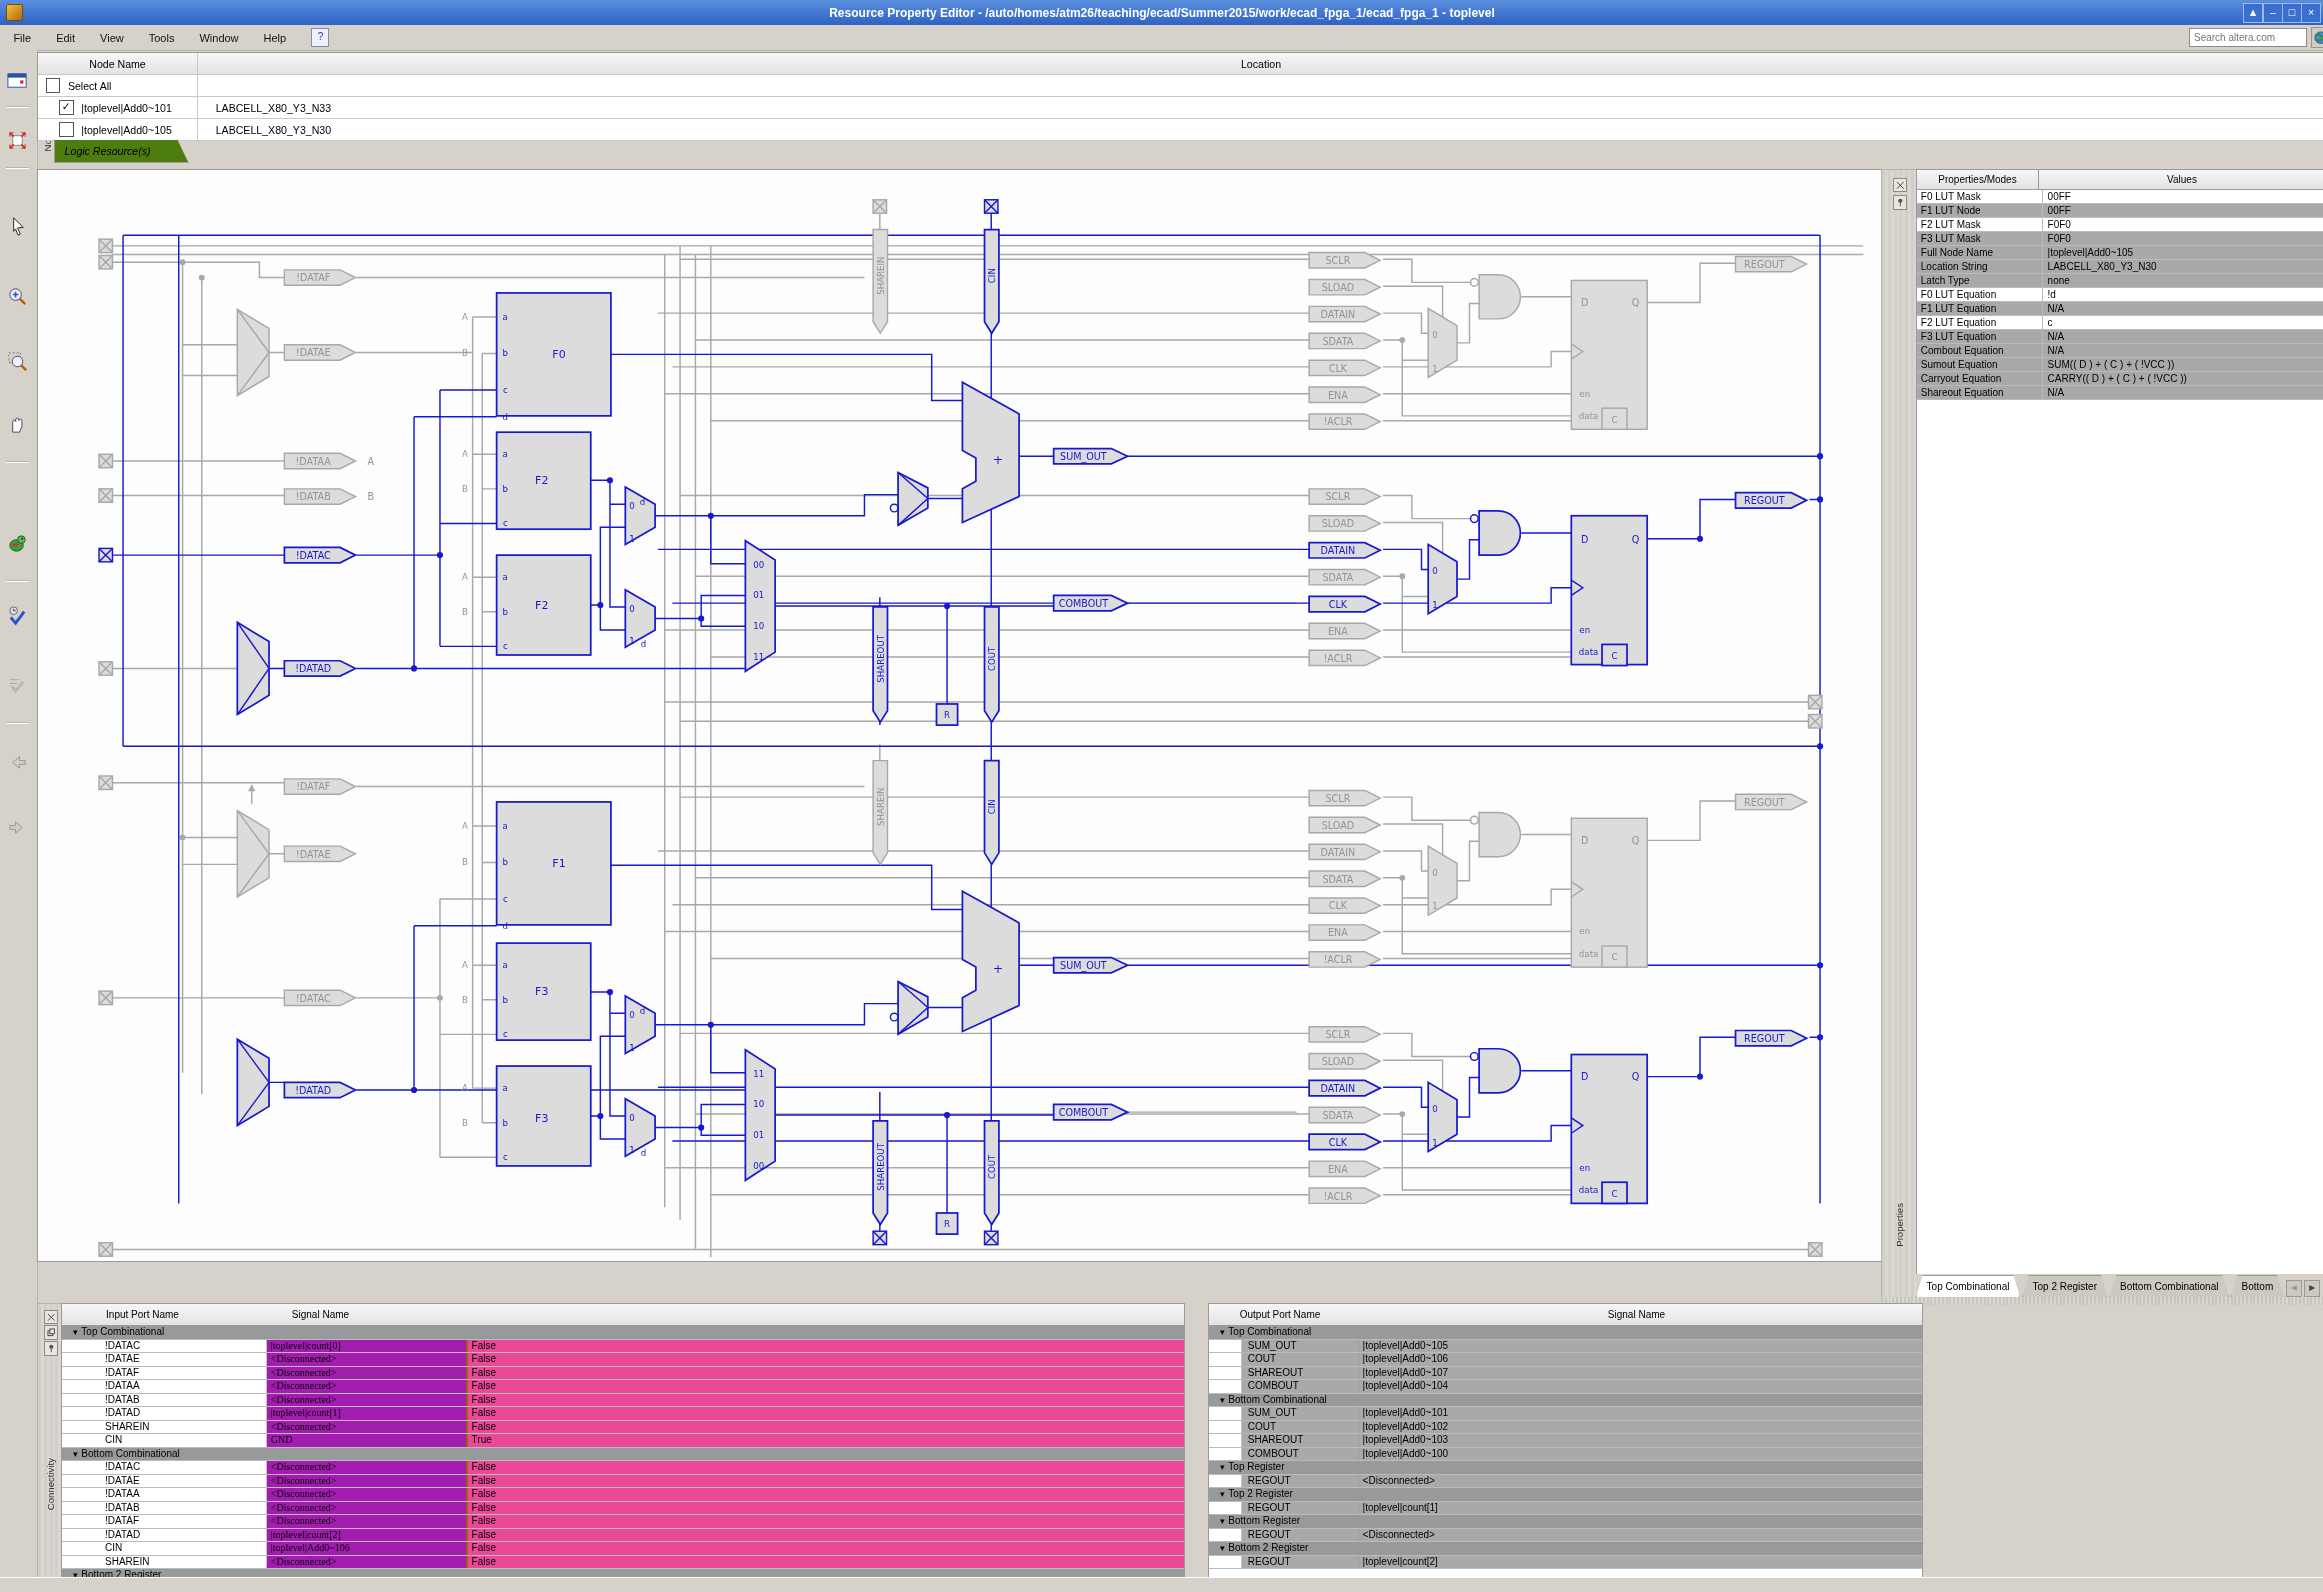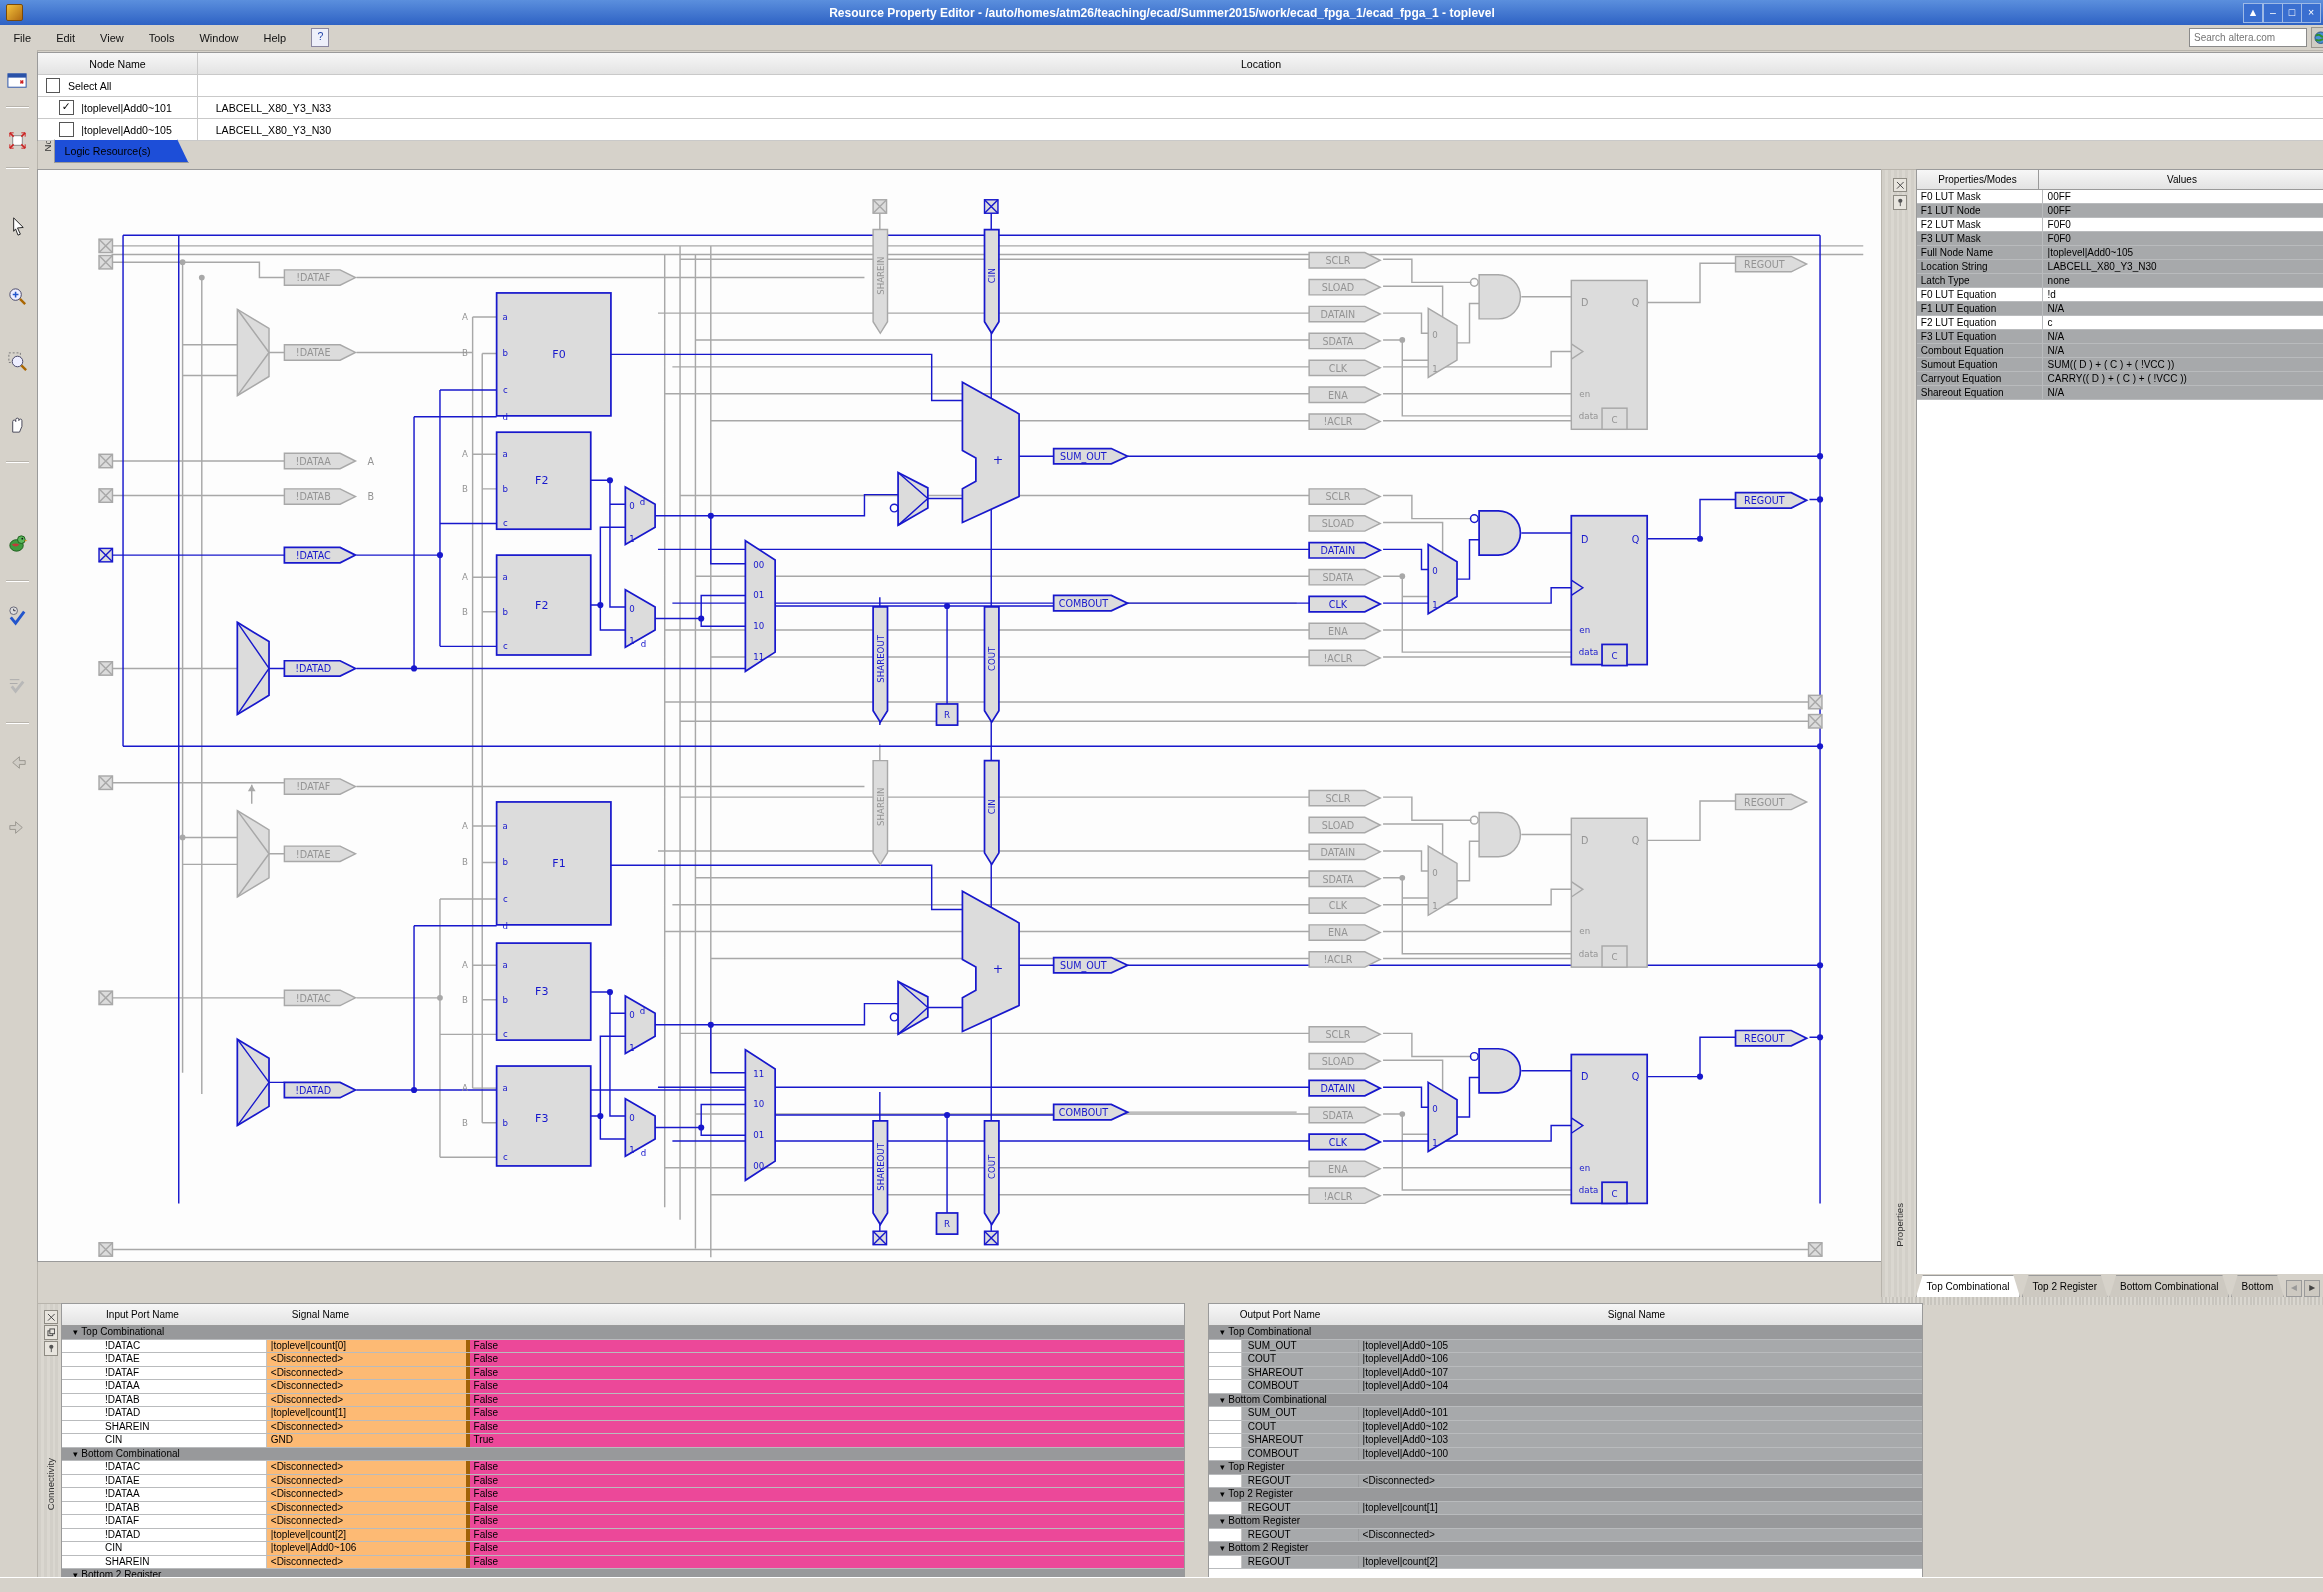--- a/index.html
+++ b/index.html
@@ -24,21 +24,21 @@
   .chrome{background:repeating-linear-gradient(90deg,#d2cfc8 0 2.9px,#dad7d0 2.9px 5.8px);border:1px solid #b8b4ac;}
   .cicon{position:absolute;width:12.5px;height:12.5px;border:1px solid #8f8c84;background:#e8e5de;display:flex;align-items:center;justify-content:center;}
   .vlabel{position:absolute;writing-mode:vertical-rl;transform:rotate(180deg);font-size:9.6px;color:#333;}
   .hdrrow{background:linear-gradient(180deg,#f7f7f7,#e3e3e3);border-bottom:1px solid #9a9a9a;color:#000;}
   
   #nodepanel{left:37px;top:52px;width:2287px;height:87px;background:#fff;border:1px solid #9a9a9a;font-size:10.6px;}
   #nodepanel .nrow{position:relative;height:21px;border-bottom:1px solid #c9c9c9;display:flex;align-items:center;}
   #nodepanel .colsep{position:absolute;left:159px;top:0;bottom:0;width:1px;background:#c9c9c9;}
   .cb{display:inline-block;width:12.5px;height:12.5px;border:1px solid #555;background:#fff;font-size:10.6px;line-height:11.5px;text-align:center;color:#000;}
   .cb.checked::after{content:"✓";}
-  #nodetab{left:54px;top:139px;width:123px;height:22px;background:#1d4ed8;border:1px solid #9a9a9a;border-top:1px solid #fff;clip-path:polygon(0 0,calc(100% - 11.5px) 0,100% 100%,0 100%);font-size:10.6px;display:flex;align-items:center;padding-left:9.6px;}
+  #nodetab{left:54px;top:139px;width:123px;height:22px;background:#4d7c0f;border:1px solid #9a9a9a;border-top:1px solid #fff;clip-path:polygon(0 0,calc(100% - 11.5px) 0,100% 100%,0 100%);font-size:10.6px;display:flex;align-items:center;padding-left:9.6px;font-style:italic;}
   
   #canvas{left:37px;top:169px;width:1845px;height:1091px;background:#fdfdfd;border:1px solid #9a9a9a;}
   #schsvg text{font-family:"DejaVu Sans",sans-serif;font-size:10px;text-anchor:middle;}
   #schsvg .lw{fill:none;stroke-width:1.5px;}
   #schsvg .gw{stroke:#a8a8a8;}
   #schsvg .bw{stroke:#1818cc;}
   #schsvg .gs{stroke:#a8a8a8;fill:#dcdcdc;stroke-width:1.5px;}
   #schsvg .bs{stroke:#1818cc;fill:#dcdcdc;stroke-width:1.8px;}
   #schsvg .gt{fill:#949494;}
   #schsvg .bt{fill:#1818cc;}
@@ -63,21 +63,21 @@
   #probhatch{left:1881px;top:1297px;width:443px;height:7.7px;background:repeating-linear-gradient(90deg,#c8c5be 0 1.9px,#dad7d0 1.9px 3.8px);}
   
   .btable{background:#fff;border:1px solid #9a9a9a;font-size:10px;overflow:hidden;}
   .btable .bh{display:flex;height:21px;line-height:21px;}
   .btable .bh div{text-align:center;}
   .brow{display:flex;height:12.5px;line-height:12.5px;border-bottom:1px solid #b9bbbd;}
   .brow.grp{background:#98999b;}
   .brow.grp .glab{padding-left:9.6px;}
   .brow.grp .glab::before{content:"▼ ";font-size:7.7px;}
   #connpanel .brow .c1{width:161px;padding-left:43px;background:#fff;border-right:1px solid #c4c4c4;overflow:hidden;}
-  #connpanel .brow .c2{width:195px;padding-left:3.8px;background:#fdba74;border-right:4px solid #a16207;overflow:hidden;white-space:nowrap;}
+  #connpanel .brow .c2{width:195px;padding-left:3.8px;background:#a21caf;border-right:2px solid #a16207;overflow:hidden;white-space:nowrap;font-family:Liberation Serif, serif;}
   #connpanel .brow .c3{flex:1;padding-left:3.8px;background:#ec4899;}
   #outpanel .brow .c0{width:32px;background:#fff;border-right:1px solid #c4c4c4;}
   #outpanel .brow .c1{width:110px;padding-left:5.8px;background:#a7a9ab;border-right:1px solid #9b9d9f;overflow:hidden;}
   #outpanel .brow .c2{flex:1;padding-left:3.8px;background:#a7a9ab;overflow:hidden;white-space:nowrap;}
   #statusbar{left:0;top:1577px;width:2324px;height:15.4px;background:#d6d2ca;border-top:1px solid #fff;}
 </style>
 </head>
 <body>
 
 <div id="win">

